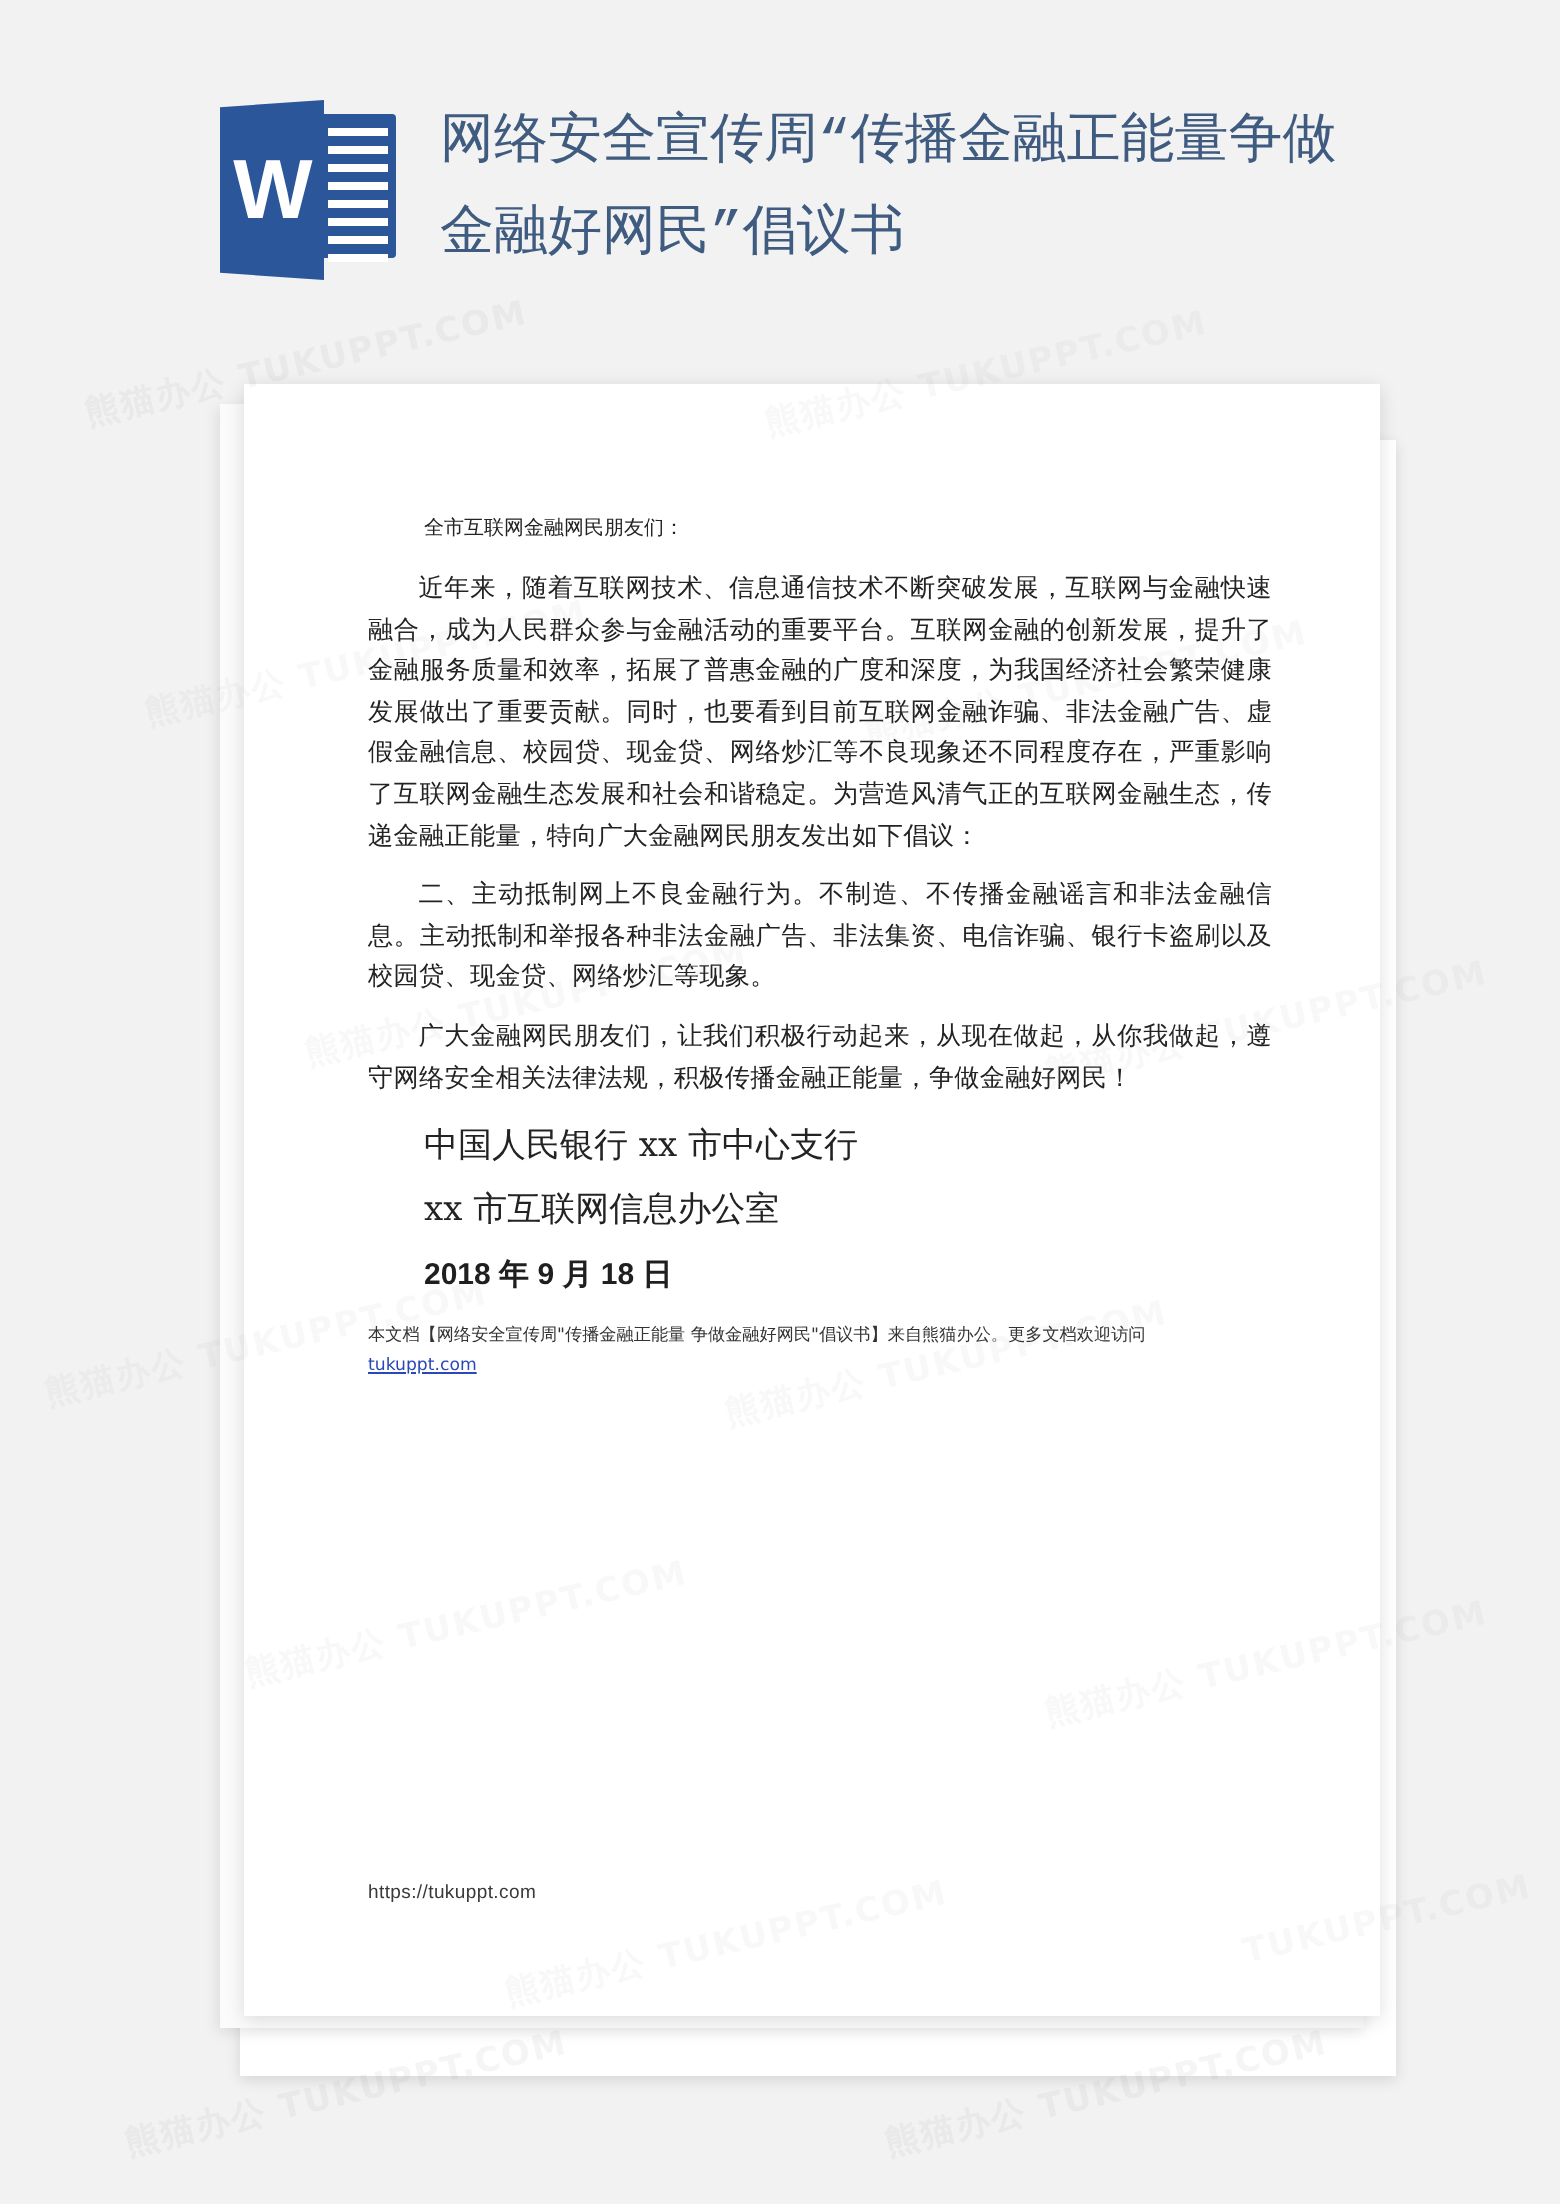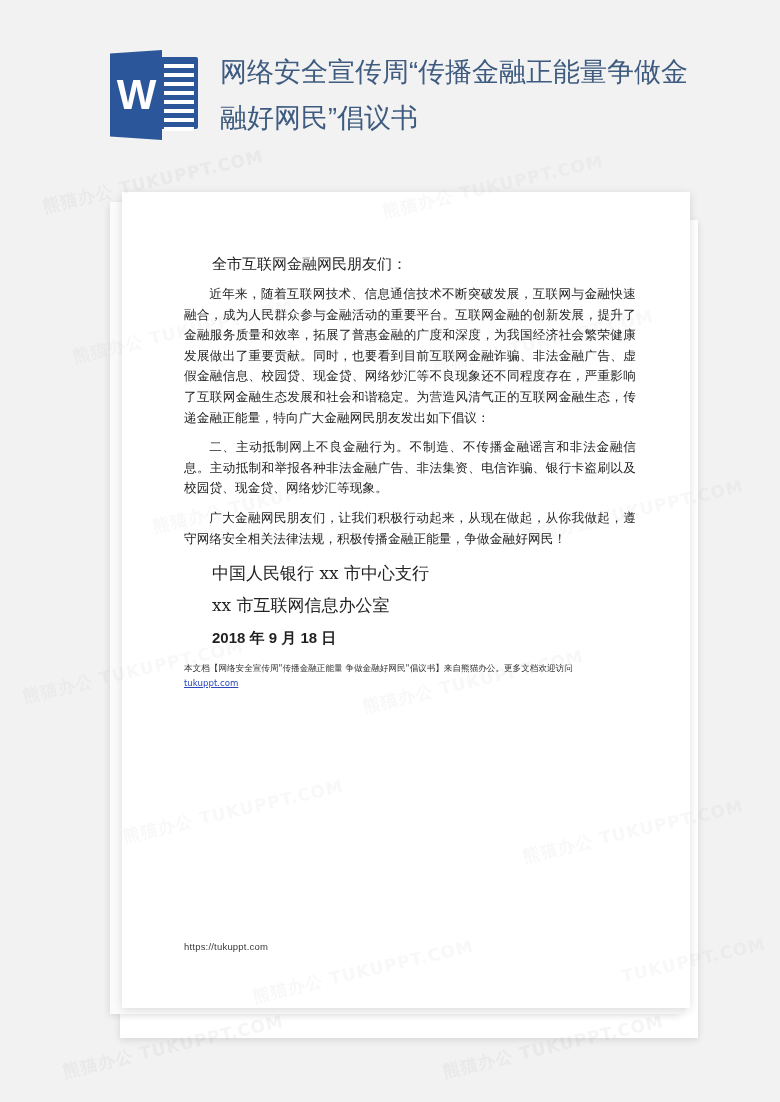--- a/index.html
+++ b/index.html
@@ -85,21 +85,21 @@
     align-items: center;
     justify-content: center;
     letter-spacing: -1px;
   }
   .header-title {
     color: #3f5c80;
     font-size: 27px;
     line-height: 46px;
     font-weight: 400;
     max-width: 470px;
-    font-family: Liberation Sans, sans-serif;
+    font-family: Liberation Mono, monospace;
   }
 
   
   .page-stack {
     position: absolute;
     left: 110px;
     top: 192px;
     width: 582px;
     height: 845px;
     z-index: 5;
@@ -138,21 +138,21 @@
     font-family: "DejaVu Serif", "Liberation Serif", serif;
     font-size: 16.5px;
     line-height: 26px;
     color: #1c1c1c;
     font-weight: 400;
     margin-bottom: 20px;
     letter-spacing: 0.1px;
   }
   .salutation {
     font-family: "DejaVu Serif", "Liberation Serif", serif;
-    font-size: 15px;
+    font-size: 10px;
     line-height: 21px;
     color: #232323;
     margin: 0 0 9px 28px;
   }
   .para {
     font-family: "DejaVu Serif", "Liberation Serif", serif;
     font-size: 12.6px;
     line-height: 20.6px;
     color: #232323;
     text-align: justify;

